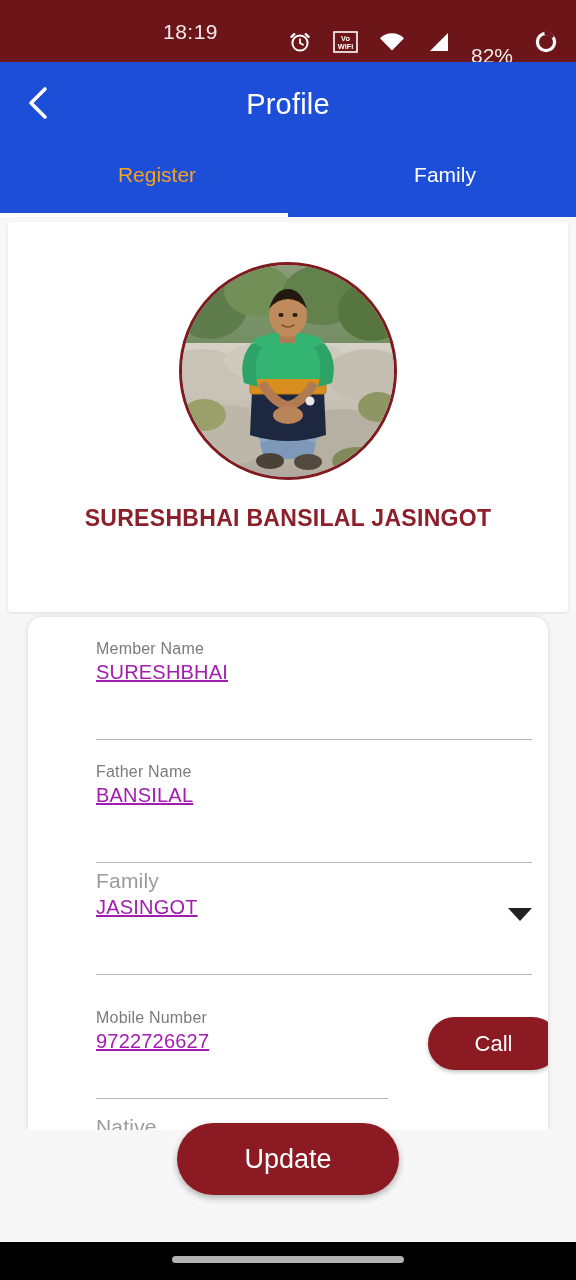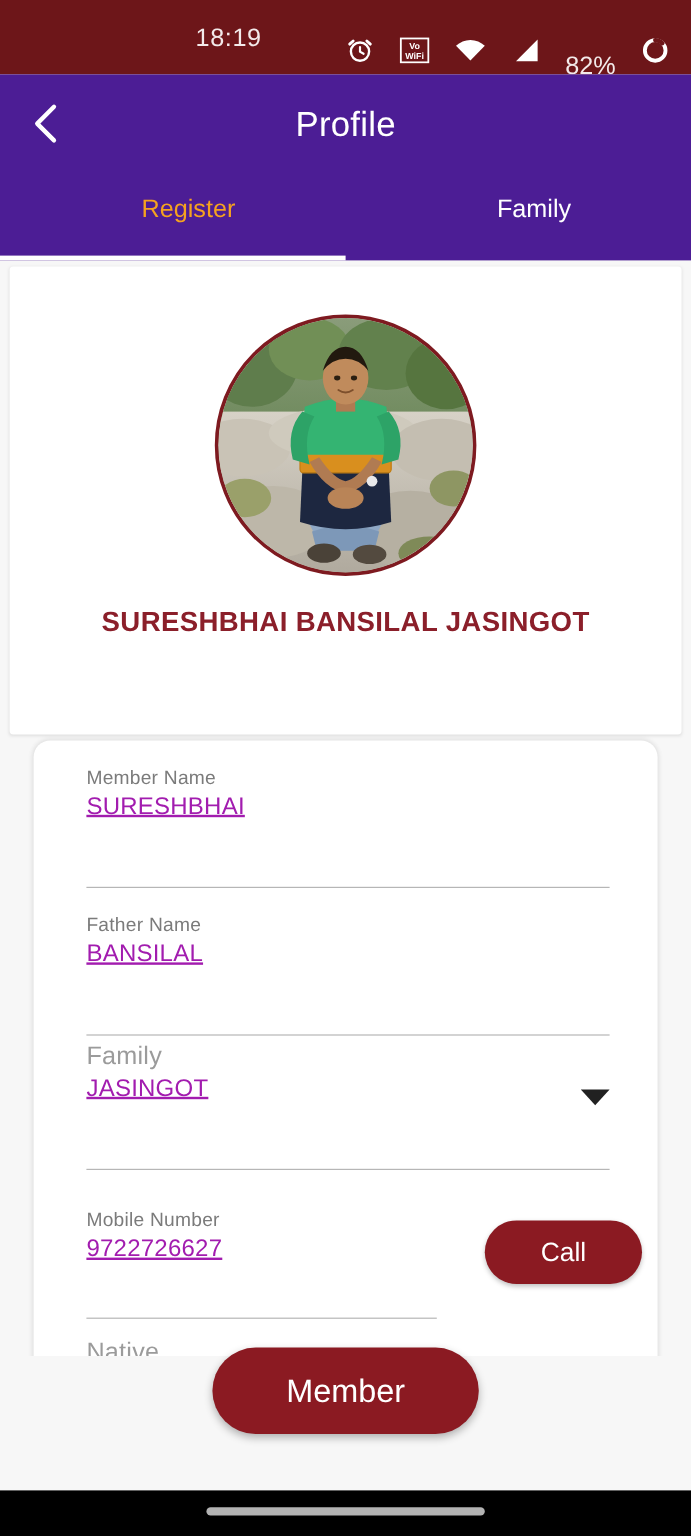--- a/index.html
+++ b/index.html
@@ -29,21 +29,21 @@
   #status-icons {
     position:absolute; right:18px; top:16px;
     display:flex; align-items:center; gap:21px;
   }
   .sysicon { display:block; }
   #battery-pct { font-size:21px; color:#f3eaea; letter-spacing:0;margin-top:28px; }
 
   
   #app-bar {
     position:absolute; top:62px; left:0; width:576px; height:155px;
-    background:#4c1d95;
+    background:#1d4ed8;
   }
   #back-button {
     position:absolute; left:16px; top:20px;
     width:46px; height:46px;
     display:flex; align-items:center; justify-content:center;
     cursor:pointer;
   }
   #page-title {
     position:absolute; top:26px; left:0; width:576px;
     text-align:center;
@@ -100,21 +100,21 @@
   
   #form-card {
     position:absolute; left:28px; top:617px;
     width:520px; height:528px;
     background:#ffffff;
     border-radius:14px 14px 0 0;
     box-shadow:0 -1px 4px rgba(0,0,0,.08), 0 2px 6px rgba(0,0,0,.06);
     overflow:hidden;
     padding:0 44px;
   }
-  .field { position:relative; }
+  .field { position:relative;margin-left:24px; }
   .field-label {
     color:#7b7b7b; font-size:16px; letter-spacing:.2px;
   }
   .field-label.large { color:#9b9b9b; font-size:21px; }
   .field-value {
     color:#a21caf; font-size:20px; letter-spacing:.2px;
     margin-top:3px;
     text-decoration:underline;
   }
   .field-rule {
@@ -357,20 +357,20 @@
     </div>
 
     <div class="field" id="field-native">
       <div class="field-label large">Native</div>
 
     </div>
 
   </div>
 
   <div id="bottom-sheet">
-    <button id="update-button">Member</button>
+    <button id="update-button">Update</button>
   </div>
 
   <div id="nav-bar">
     <div id="nav-pill"></div>
   </div>
 
 </div>
 
 </body></html>

